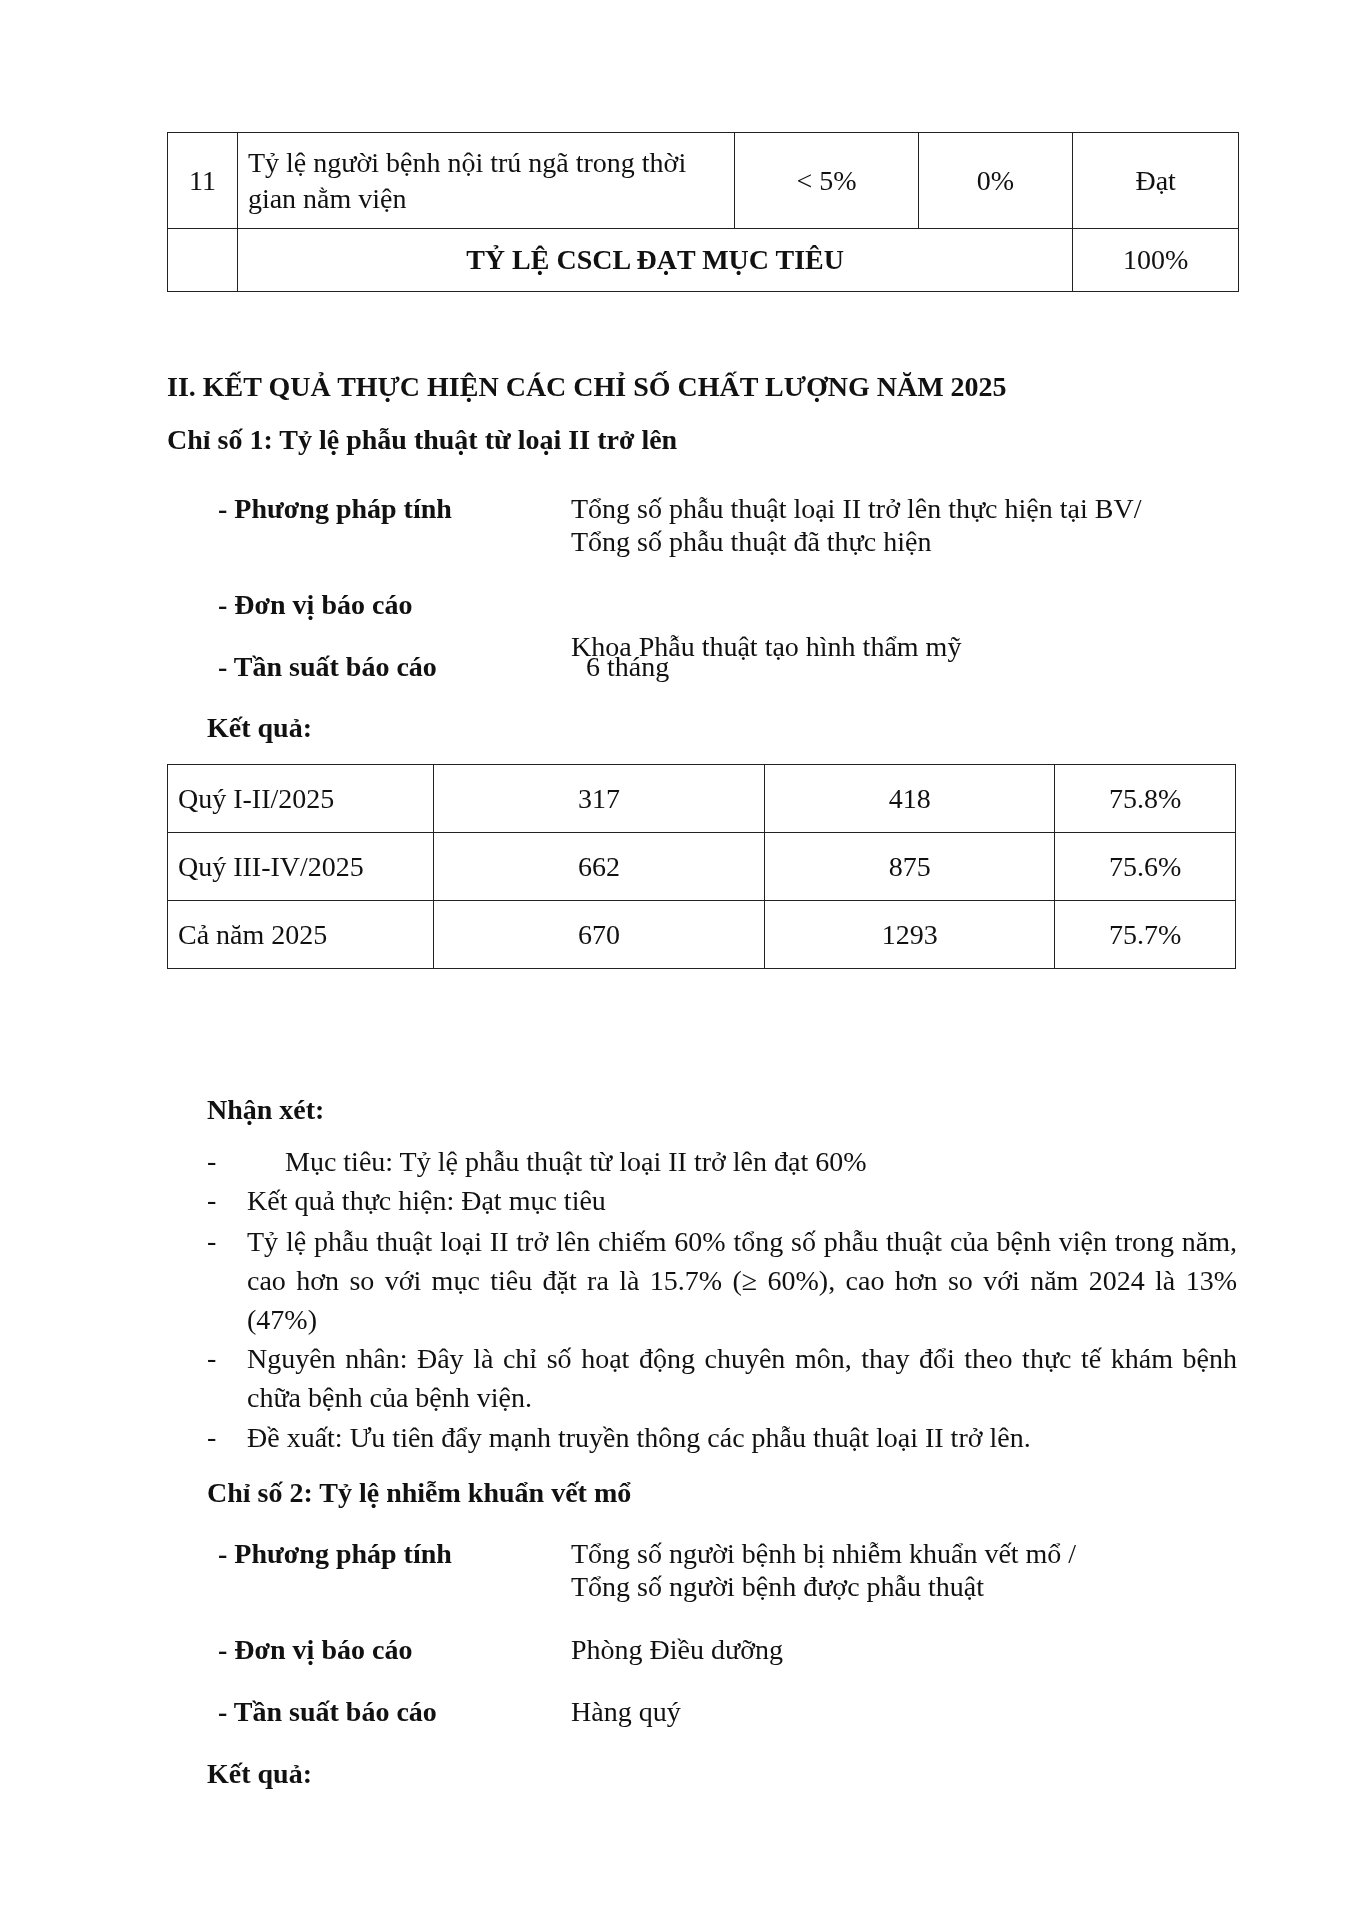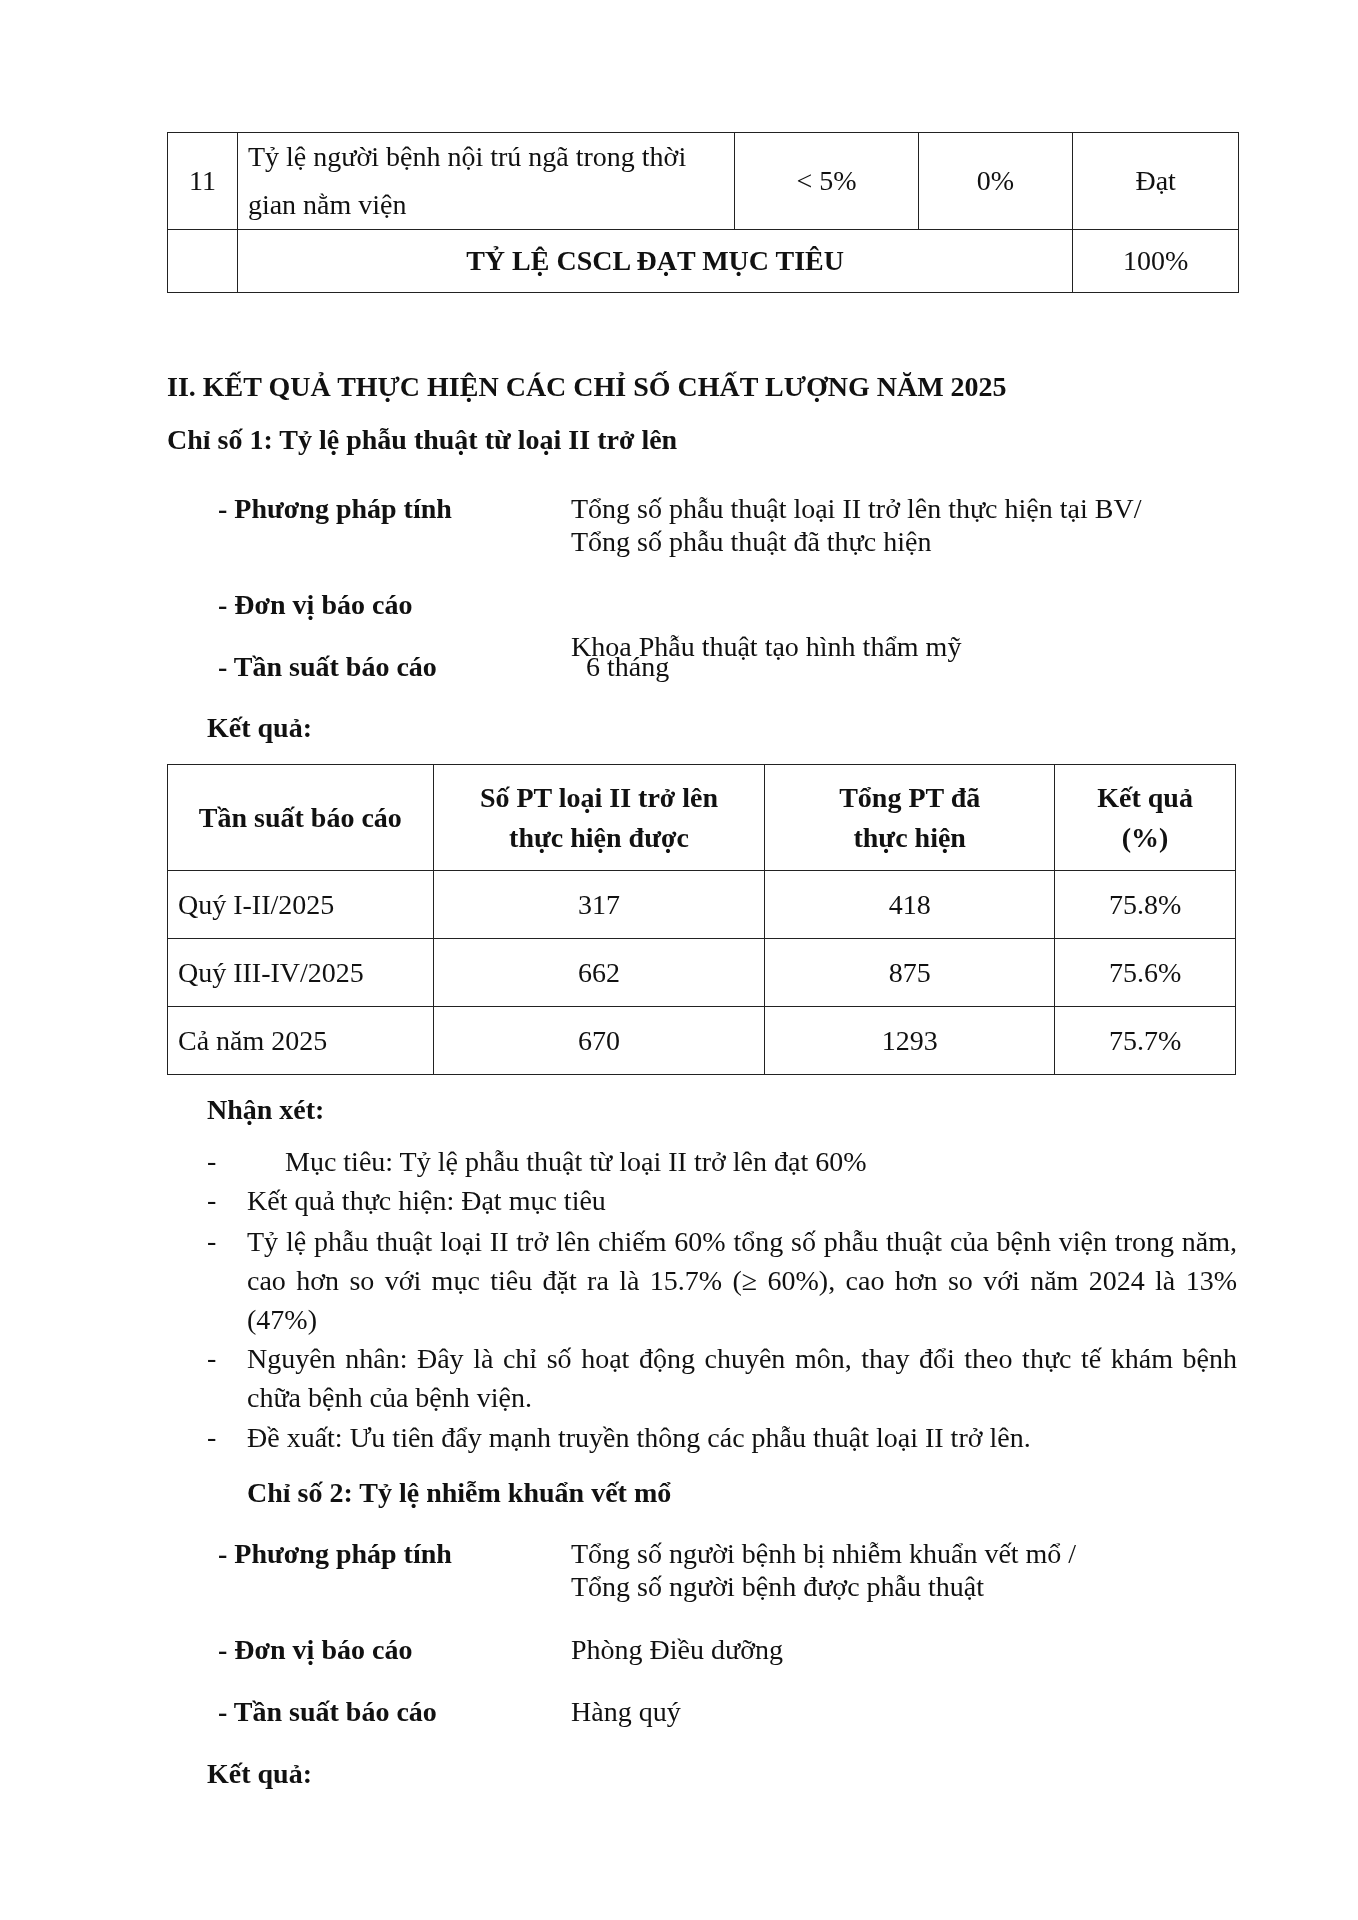--- a/index.html
+++ b/index.html
@@ -20,21 +20,21 @@
   <colgroup>
     <col style="width:70px">
       <col style="width:499px">
       <col style="width:184px">
       <col style="width:155px">
       <col style="width:166px">
   </colgroup>
   <tbody>
       <tr style="height:96px;">
     <td class="c">11</td>
-    <td style="line-height:48px;">Tỷ lệ người bệnh nội trú ngã trong thời gian nằm viện</td>
+    <td style="line-height:36px;">Tỷ lệ người bệnh nội trú ngã trong thời gian nằm viện</td>
     <td class="c">&lt; 5%</td>
     <td class="c">0%</td>
     <td class="c">Đạt</td>
   </tr>
   <tr style="height:63px;">
     <td></td>
     <td colspan="3" class="c b">TỶ LỆ CSCL ĐẠT MỤC TIÊU</td>
     <td class="c">100%</td>
   </tr>
 </tbody>
@@ -53,26 +53,20 @@
 <div class="line b" style="left:207px; top:711px;">Kết quả:</div>
 
 <table style="left:167px; top:764px; width:1069px;">
   <colgroup>
     <col style="width:266px">
       <col style="width:332px">
       <col style="width:290px">
       <col style="width:181px">
   </colgroup>
   <tbody>
-      <tr style="height:106px; line-height:40px;">
-    <th class="c b">Tần suất báo cáo</th>
-    <th class="c b" style="padding:0 40px;">Số PT loại II trở lên thực hiện được</th>
-    <th class="c b" style="padding:0 70px;">Tổng PT đã thực hiện</th>
-    <th class="c b" style="padding:0 30px;">Kết quả (%)</th>
-  </tr>
   <tr style="height:68px;">
     <td>Quý I-II/2025</td>
     <td class="c">317</td>
     <td class="c">418</td>
     <td class="c">75.8%</td>
   </tr>
   <tr style="height:68px;">
     <td>Quý III-IV/2025</td>
     <td class="c">662</td>
     <td class="c">875</td>
@@ -99,21 +93,21 @@
   <span class="line bullet-dash" style="top:1224px;">-</span>
   <div class="btext" style="top:1222px;">Tỷ lệ phẫu thuật loại II trở lên chiếm 60% tổng số phẫu thuật của bệnh viện trong năm,  cao hơn so với mục tiêu đặt ra là 15.7% (≥ 60%), cao hơn so với năm 2024 là 13% (47%)</div>
 
   <span class="line bullet-dash" style="top:1341px;">-</span>
   <div class="btext" style="top:1339px;">Nguyên nhân: Đây là chỉ số hoạt động chuyên môn, thay đổi theo thực tế khám bệnh chữa bệnh của bệnh viện.</div>
 
   <span class="line bullet-dash" style="top:1420px;">-</span>
   <div class="btext" style="top:1418px;">Đề xuất: Ưu tiên đẩy mạnh truyền thông các phẫu thuật loại II trở lên.</div>
 </div>
 
-<div class="line b" style="left:207px; top:1476px;margin-left:40px;">Chỉ số 2: Tỷ lệ nhiễm khuẩn vết mổ</div>
+<div class="line b" style="left:207px; top:1476px;">Chỉ số 2: Tỷ lệ nhiễm khuẩn vết mổ</div>
 
 <div class="line b" style="left:218px; top:1537px;">- Phương pháp tính</div>
 <div class="line" style="left:571px; top:1537px;">Tổng số người bệnh bị nhiễm khuẩn vết mổ /</div>
 <div class="line" style="left:571px; top:1570px;">Tổng số người bệnh được phẫu thuật</div>
 <div class="line b" style="left:218px; top:1633px;">- Đơn vị báo cáo</div>
 <div class="line" style="left:571px; top:1633px;">Phòng Điều dưỡng</div>
 <div class="line b" style="left:218px; top:1695px;">- Tần suất báo cáo</div>
 <div class="line" style="left:571px; top:1695px;">Hàng quý</div>
 <div class="line b" style="left:207px; top:1757px;">Kết quả:</div>
 

